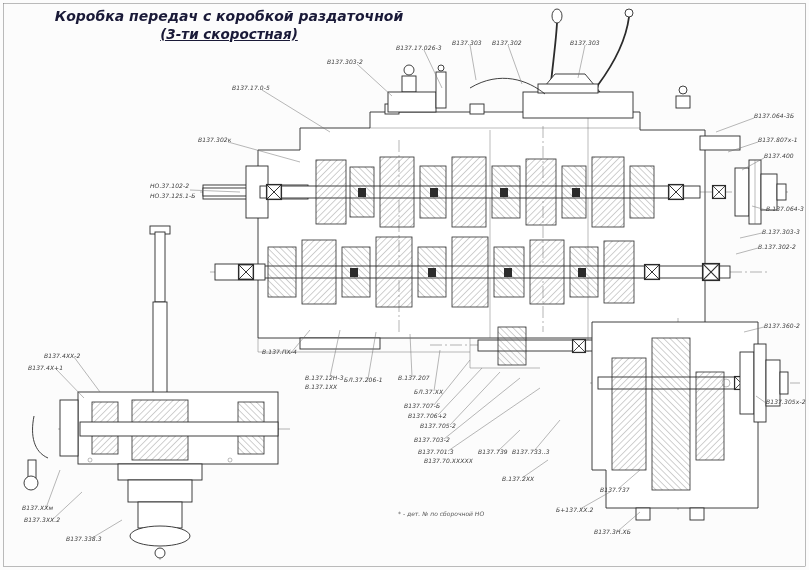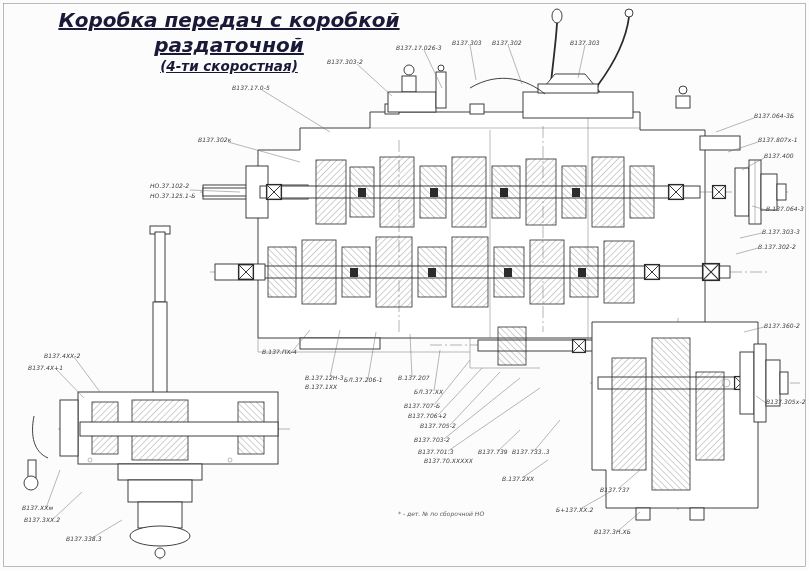--- a/index.html
+++ b/index.html
@@ -12,21 +12,21 @@
   .page{
     position:relative;width:809px;height:570px;background:var(--paper);
     overflow:hidden;font-family:"DejaVu Sans",sans-serif;
     outline:1px solid #9a9a9a;
   }
   .page svg{position:absolute;left:0;top:0;}
   .title{
     position:absolute;left:46px;top:8px;width:366px;text-align:center;
     color:var(--title-ink);font-weight:bold;font-style:italic;line-height:1.25;
   }
-  .title .t1{font-size:20px;text-decoration:underline;}
+  .title .t1{font-size:14px;}
   .title .t2{font-size:13.5px;text-decoration:underline;}
   .plabel{
     position:absolute;font-size:6px;font-style:italic;color:var(--label-ink);
     white-space:nowrap;letter-spacing:0.1px;
   }
   .footnote{
     position:absolute;left:398px;top:510px;font-size:6px;font-style:italic;color:#555;
   }
   
   .ln{stroke:var(--ink);fill:none;stroke-width:0.9;}
@@ -290,18 +290,18 @@
       <span class="plabel" style="left: 594px; top: 528px;">В137.3Н.ХБ</span>
       <span class="plabel" style="left: 44px; top: 352px;">В137.4ХХ-2</span>
       <span class="plabel" style="left: 28px; top: 364px;">В137.4Х+1</span>
       <span class="plabel" style="left: 22px; top: 504px;">В137.ХХм</span>
       <span class="plabel" style="left: 24px; top: 516px;">В137.3ХХ.2</span>
       <span class="plabel" style="left: 66px; top: 535px;">В137.338.3</span>
     </div>
 
   <div class="title">
     <div class="t1">Коробка передач с коробкой раздаточной</div>
-    <div class="t2">(4-ти скоростная)</div>
+    <div class="t2">(3-ти скоростная)</div>
   </div>
 
   <div class="footnote">* - дет. № по сборочной НО</div>
 
 </div>
 
 </body></html>

